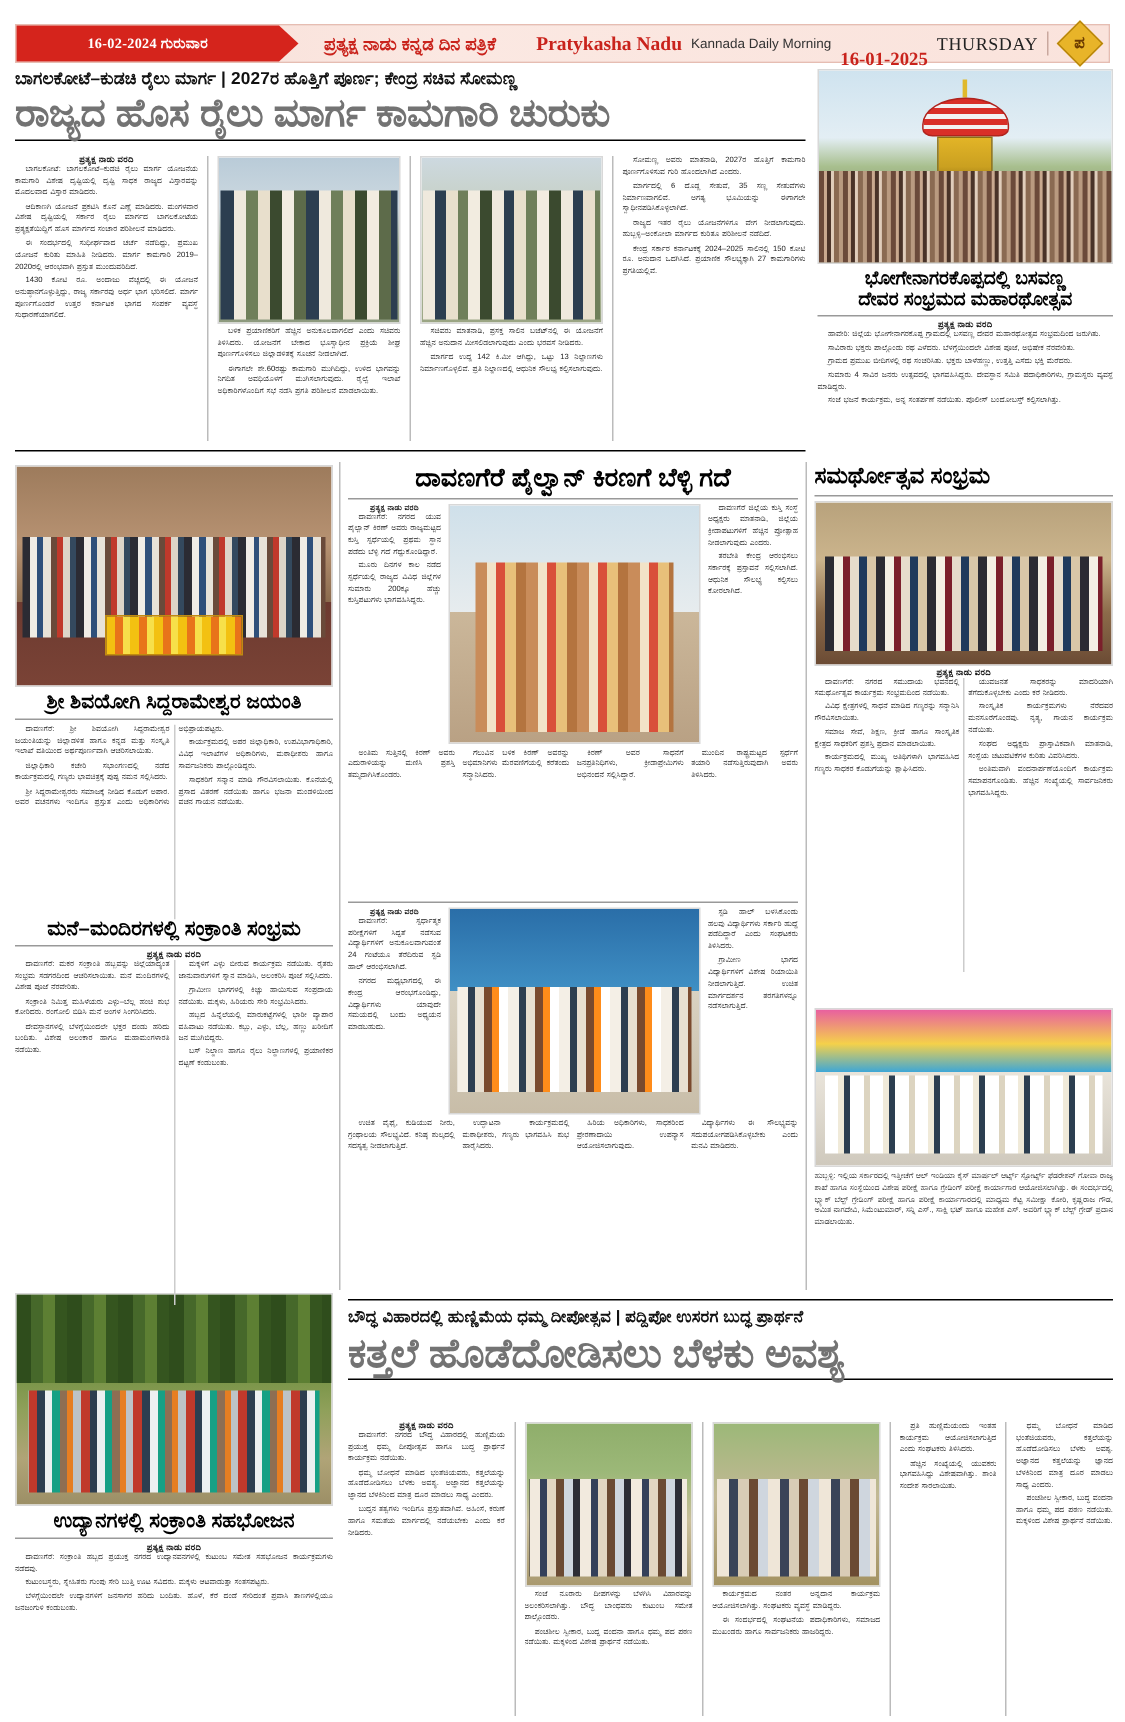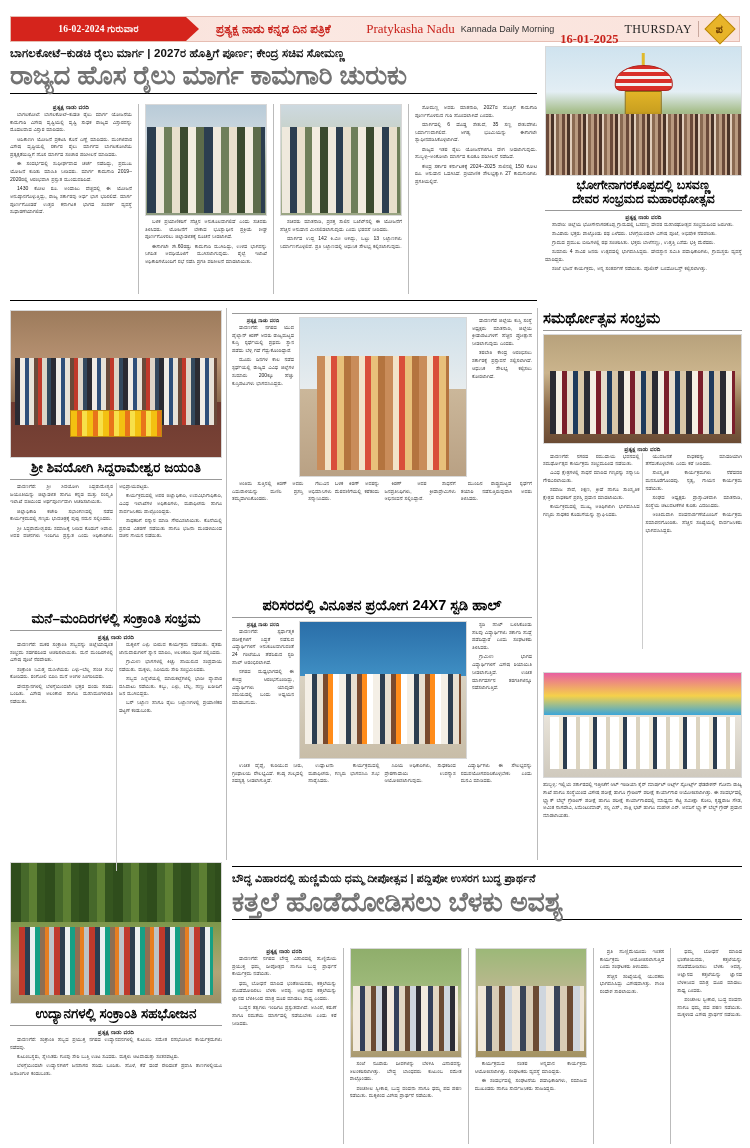--- a/index.html
+++ b/index.html
@@ -48,21 +48,21 @@
     padding-left: 30px;
     display: flex; align-items: center;
     color: #c9231c; font-weight: bold; font-size: 12px;
     font-family: "Liberation Sans", sans-serif;
   }
   .md-mid { flex: 1; }
   .md-right {
     display: flex; align-items: center; gap: 6px; padding-right: 6px;
   }
   .md-title {
-    color: #c9231c; font-weight: normal; font-size: 13px;
+    color: #c9231c; font-weight: bold; font-size: 13px;
     font-family: "Liberation Serif", serif;
     text-align: right;
   }
   .md-sub { color: #333; font-size: 9px; }
   .md-date2 {
     color: #c9231c; font-weight: bold; font-size: 12.5px;
     font-family: "Liberation Serif", serif;
     margin-top: 20px;
   }
   .md-day {
@@ -386,20 +386,21 @@
       <p>ಗ್ರಾಮೀಣ ಭಾಗಗಳಲ್ಲಿ ಕಿಚ್ಚು ಹಾಯಿಸುವ ಸಂಪ್ರದಾಯ ನಡೆಯಿತು. ಮಕ್ಕಳು, ಹಿರಿಯರು ಸೇರಿ ಸಂಭ್ರಮಿಸಿದರು.</p>
       <p>ಹಬ್ಬದ ಹಿನ್ನೆಲೆಯಲ್ಲಿ ಮಾರುಕಟ್ಟೆಗಳಲ್ಲಿ ಭಾರೀ ವ್ಯಾಪಾರ ವಹಿವಾಟು ನಡೆಯಿತು. ಕಬ್ಬು, ಎಳ್ಳು, ಬೆಲ್ಲ, ಹಣ್ಣು ಖರೀದಿಗೆ ಜನ ಮುಗಿಬಿದ್ದರು.</p>
       <p>ಬಸ್ ನಿಲ್ದಾಣ ಹಾಗೂ ರೈಲು ನಿಲ್ದಾಣಗಳಲ್ಲಿ ಪ್ರಯಾಣಿಕರ ದಟ್ಟಣೆ ಕಂಡುಬಂತು.</p>
       <p></p>
     </div>
   </div>
 
   <div class="vrule" style="position:absolute;left:226px;top:308px;height:552px;"></div>
 
   <div style="position:absolute;left:232px;top:310px;width:300px;">
+    <div class="hl-sec">ದಾವಣಗೆರೆ ಪೈಲ್ವಾನ್ ಕಿರಣಗೆ ಬೆಳ್ಳಿ ಗದೆ</div>
     <div class="rule-thin" style="margin:3px 0;"></div>
     <div style="display:flex;gap:5px;">
       <div style="width:62px;">
         <div class="byline" style="font-size:5px;">ಪ್ರತ್ಯಕ್ಷ ನಾಡು ವರದಿ</div>
         <div class="body" style="height:152px;">
           <p>ದಾವಣಗೆರೆ: ನಗರದ ಯುವ ಪೈಲ್ವಾನ್ ಕಿರಣ್ ಅವರು ರಾಜ್ಯಮಟ್ಟದ ಕುಸ್ತಿ ಸ್ಪರ್ಧೆಯಲ್ಲಿ ಪ್ರಥಮ ಸ್ಥಾನ ಪಡೆದು ಬೆಳ್ಳಿ ಗದೆ ಗೆದ್ದುಕೊಂಡಿದ್ದಾರೆ.</p>
           <p>ಮೂರು ದಿನಗಳ ಕಾಲ ನಡೆದ ಸ್ಪರ್ಧೆಯಲ್ಲಿ ರಾಜ್ಯದ ವಿವಿಧ ಜಿಲ್ಲೆಗಳ ಸುಮಾರು 200ಕ್ಕೂ ಹೆಚ್ಚು ಕುಸ್ತಿಪಟುಗಳು ಭಾಗವಹಿಸಿದ್ದರು.</p>
         </div>
       </div>
       <div class="photo" style="width:168px;height:160px;">
@@ -415,21 +416,20 @@
     </div>
     <div class="body" style="height:110px;margin-top:3px;column-count:4;column-gap:5px;">
       <p>ಅಂತಿಮ ಸುತ್ತಿನಲ್ಲಿ ಕಿರಣ್ ಅವರು ಎದುರಾಳಿಯನ್ನು ಮಣಿಸಿ ಪ್ರಶಸ್ತಿ ತಮ್ಮದಾಗಿಸಿಕೊಂಡರು.</p>
       <p>ಗೆಲುವಿನ ಬಳಿಕ ಕಿರಣ್ ಅವರನ್ನು ಅಭಿಮಾನಿಗಳು ಮೆರವಣಿಗೆಯಲ್ಲಿ ಕರೆತಂದು ಸನ್ಮಾನಿಸಿದರು.</p>
       <p>ಕಿರಣ್ ಅವರ ಸಾಧನೆಗೆ ಜನಪ್ರತಿನಿಧಿಗಳು, ಕ್ರೀಡಾಪ್ರೇಮಿಗಳು ಅಭಿನಂದನೆ ಸಲ್ಲಿಸಿದ್ದಾರೆ.</p>
       <p>ಮುಂದಿನ ರಾಷ್ಟ್ರಮಟ್ಟದ ಸ್ಪರ್ಧೆಗೆ ತಯಾರಿ ನಡೆಸುತ್ತಿರುವುದಾಗಿ ಅವರು ತಿಳಿಸಿದರು.</p>
     </div>
   </div>
 
   <div style="position:absolute;left:232px;top:598px;width:300px;">
-    <div class="hl-sec" style="font-size:14.5px;">ಪರಿಸರದಲ್ಲಿ ವಿನೂತನ ಪ್ರಯೋಗ 24X7 ಸ್ಟಡಿ ಹಾಲ್</div>
     <div class="rule-thin" style="margin:3px 0;"></div>
     <div style="display:flex;gap:5px;">
       <div style="width:62px;">
         <div class="byline" style="font-size:5px;">ಪ್ರತ್ಯಕ್ಷ ನಾಡು ವರದಿ</div>
         <div class="body" style="height:130px;">
           <p>ದಾವಣಗೆರೆ: ಸ್ಪರ್ಧಾತ್ಮಕ ಪರೀಕ್ಷೆಗಳಿಗೆ ಸಿದ್ಧತೆ ನಡೆಸುವ ವಿದ್ಯಾರ್ಥಿಗಳಿಗೆ ಅನುಕೂಲವಾಗುವಂತೆ 24 ಗಂಟೆಯೂ ತೆರೆದಿರುವ ಸ್ಟಡಿ ಹಾಲ್ ಆರಂಭಿಸಲಾಗಿದೆ.</p>
           <p>ನಗರದ ಮಧ್ಯಭಾಗದಲ್ಲಿ ಈ ಕೇಂದ್ರ ಆರಂಭಗೊಂಡಿದ್ದು, ವಿದ್ಯಾರ್ಥಿಗಳು ಯಾವುದೇ ಸಮಯದಲ್ಲಿ ಬಂದು ಅಧ್ಯಯನ ಮಾಡಬಹುದು.</p>
         </div>
       </div>
       <div class="photo" style="width:168px;height:138px;">

